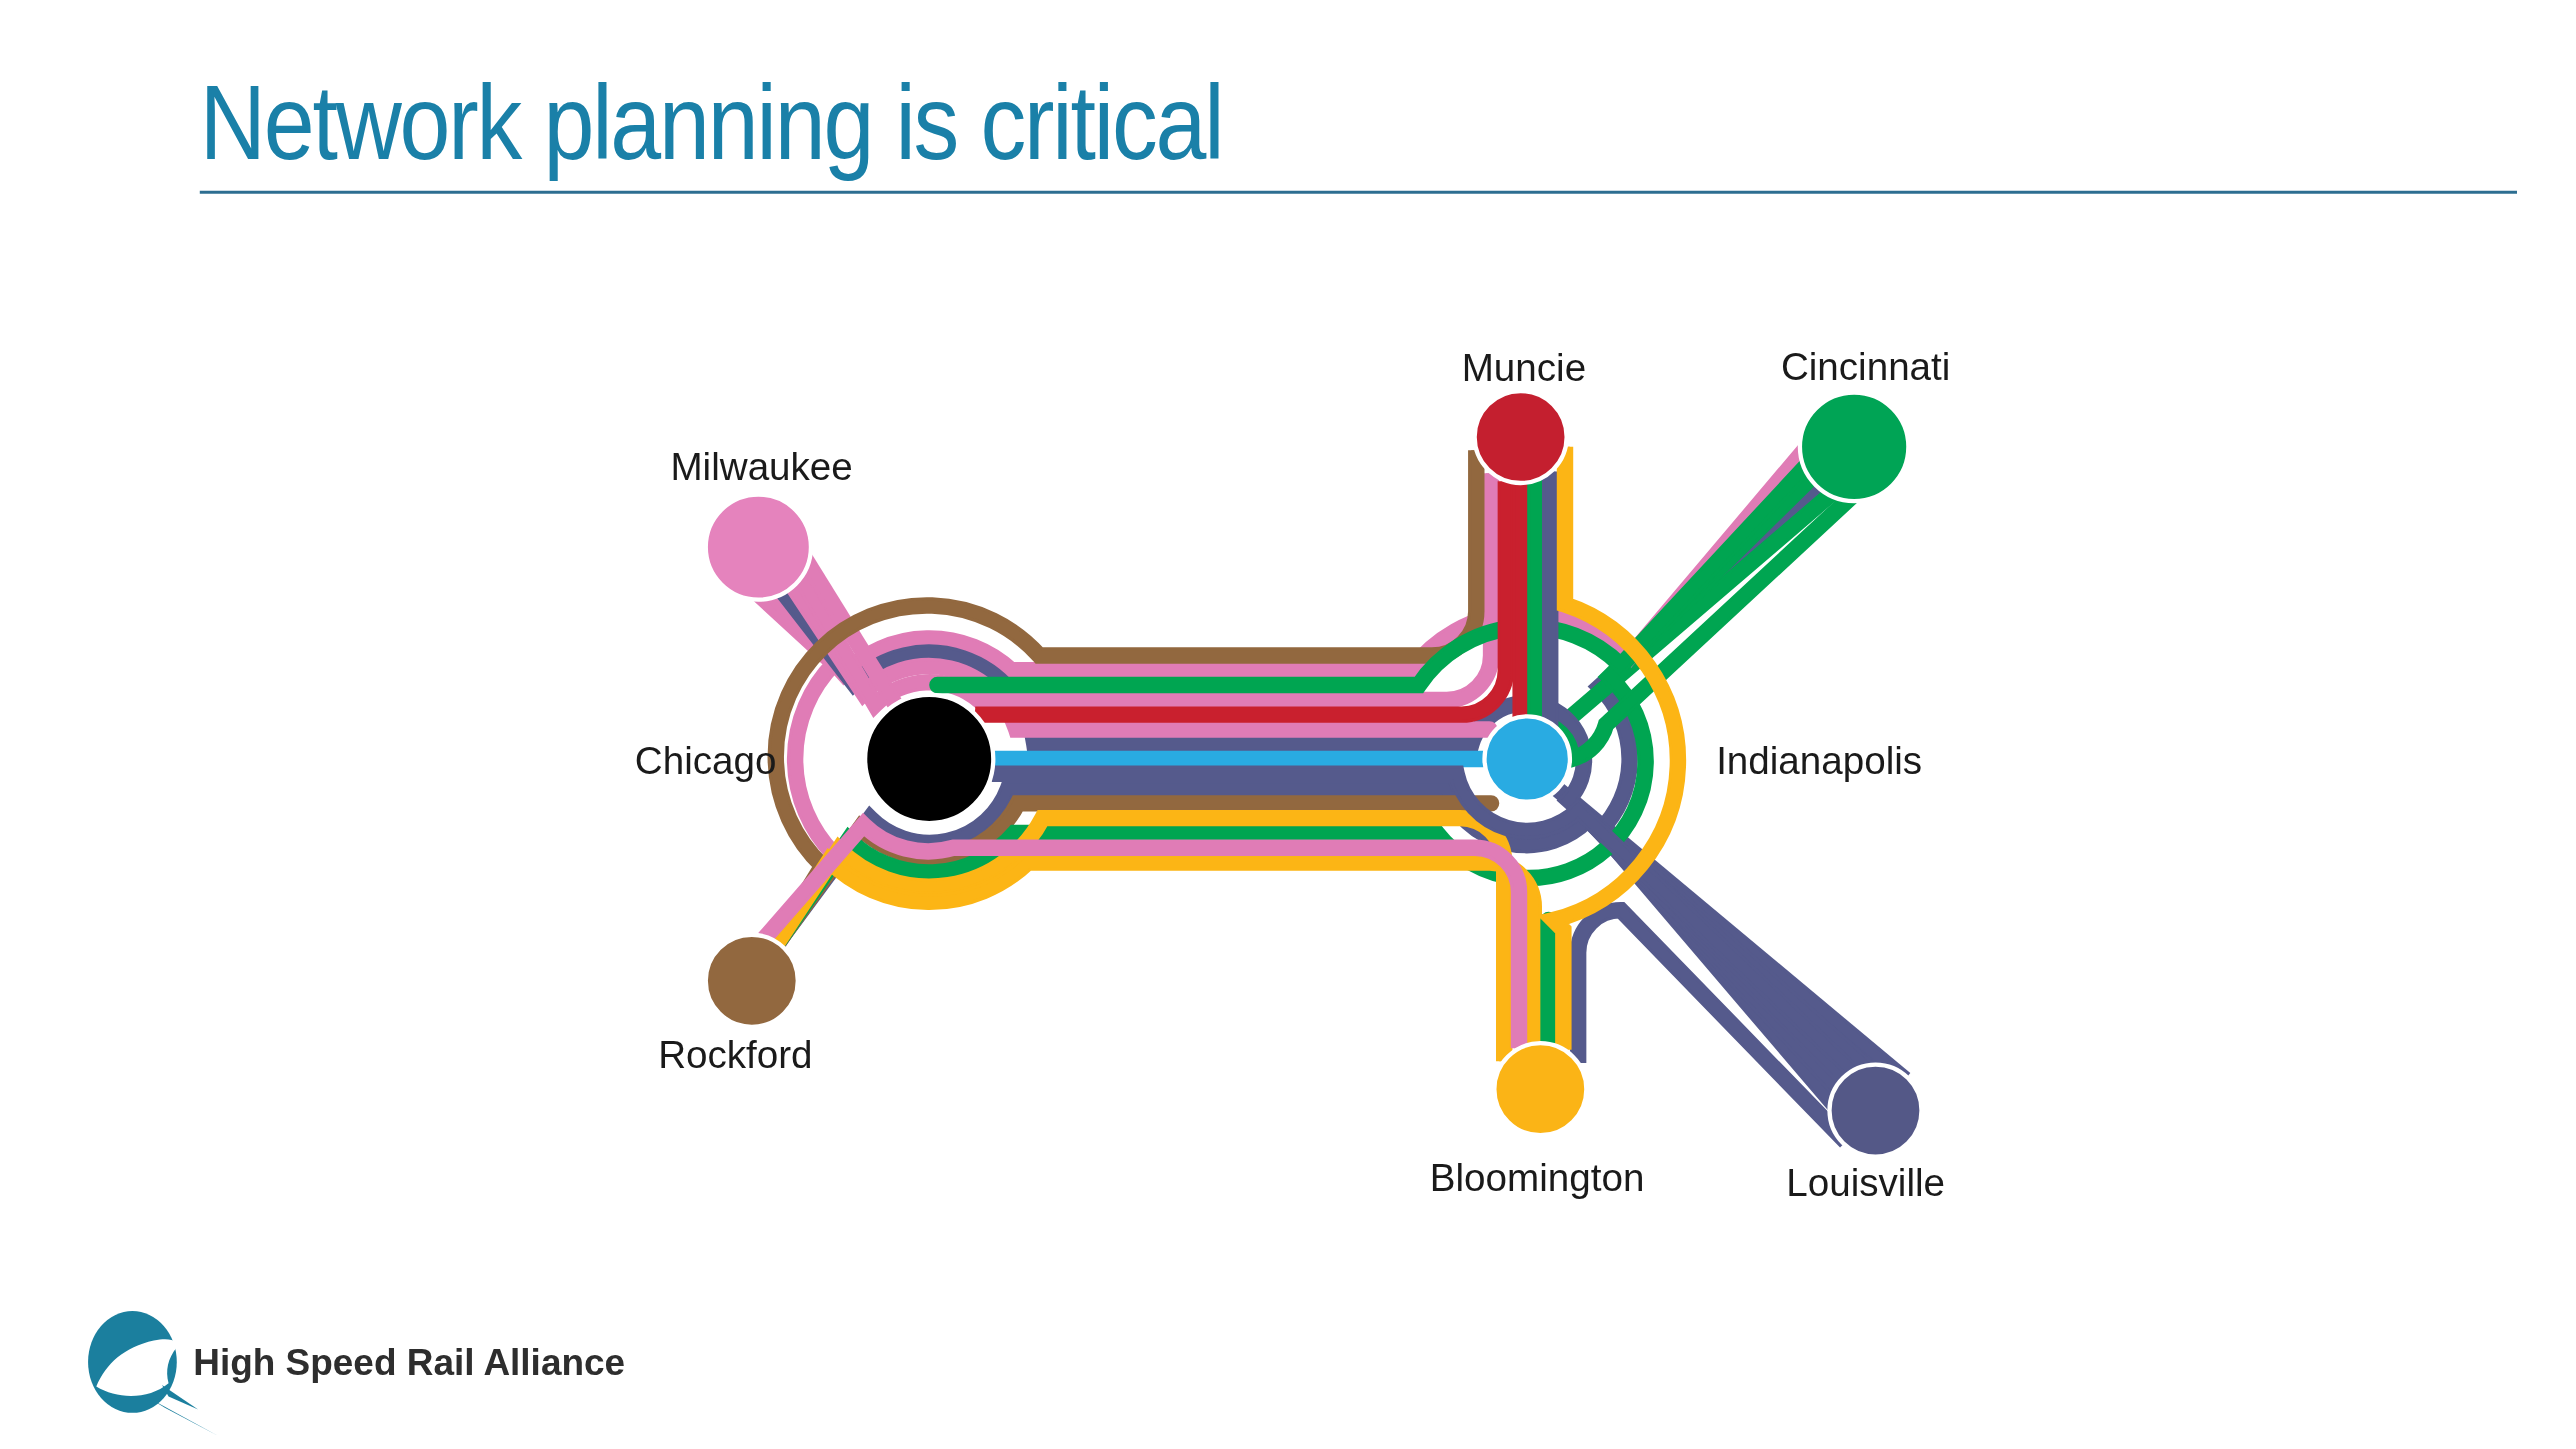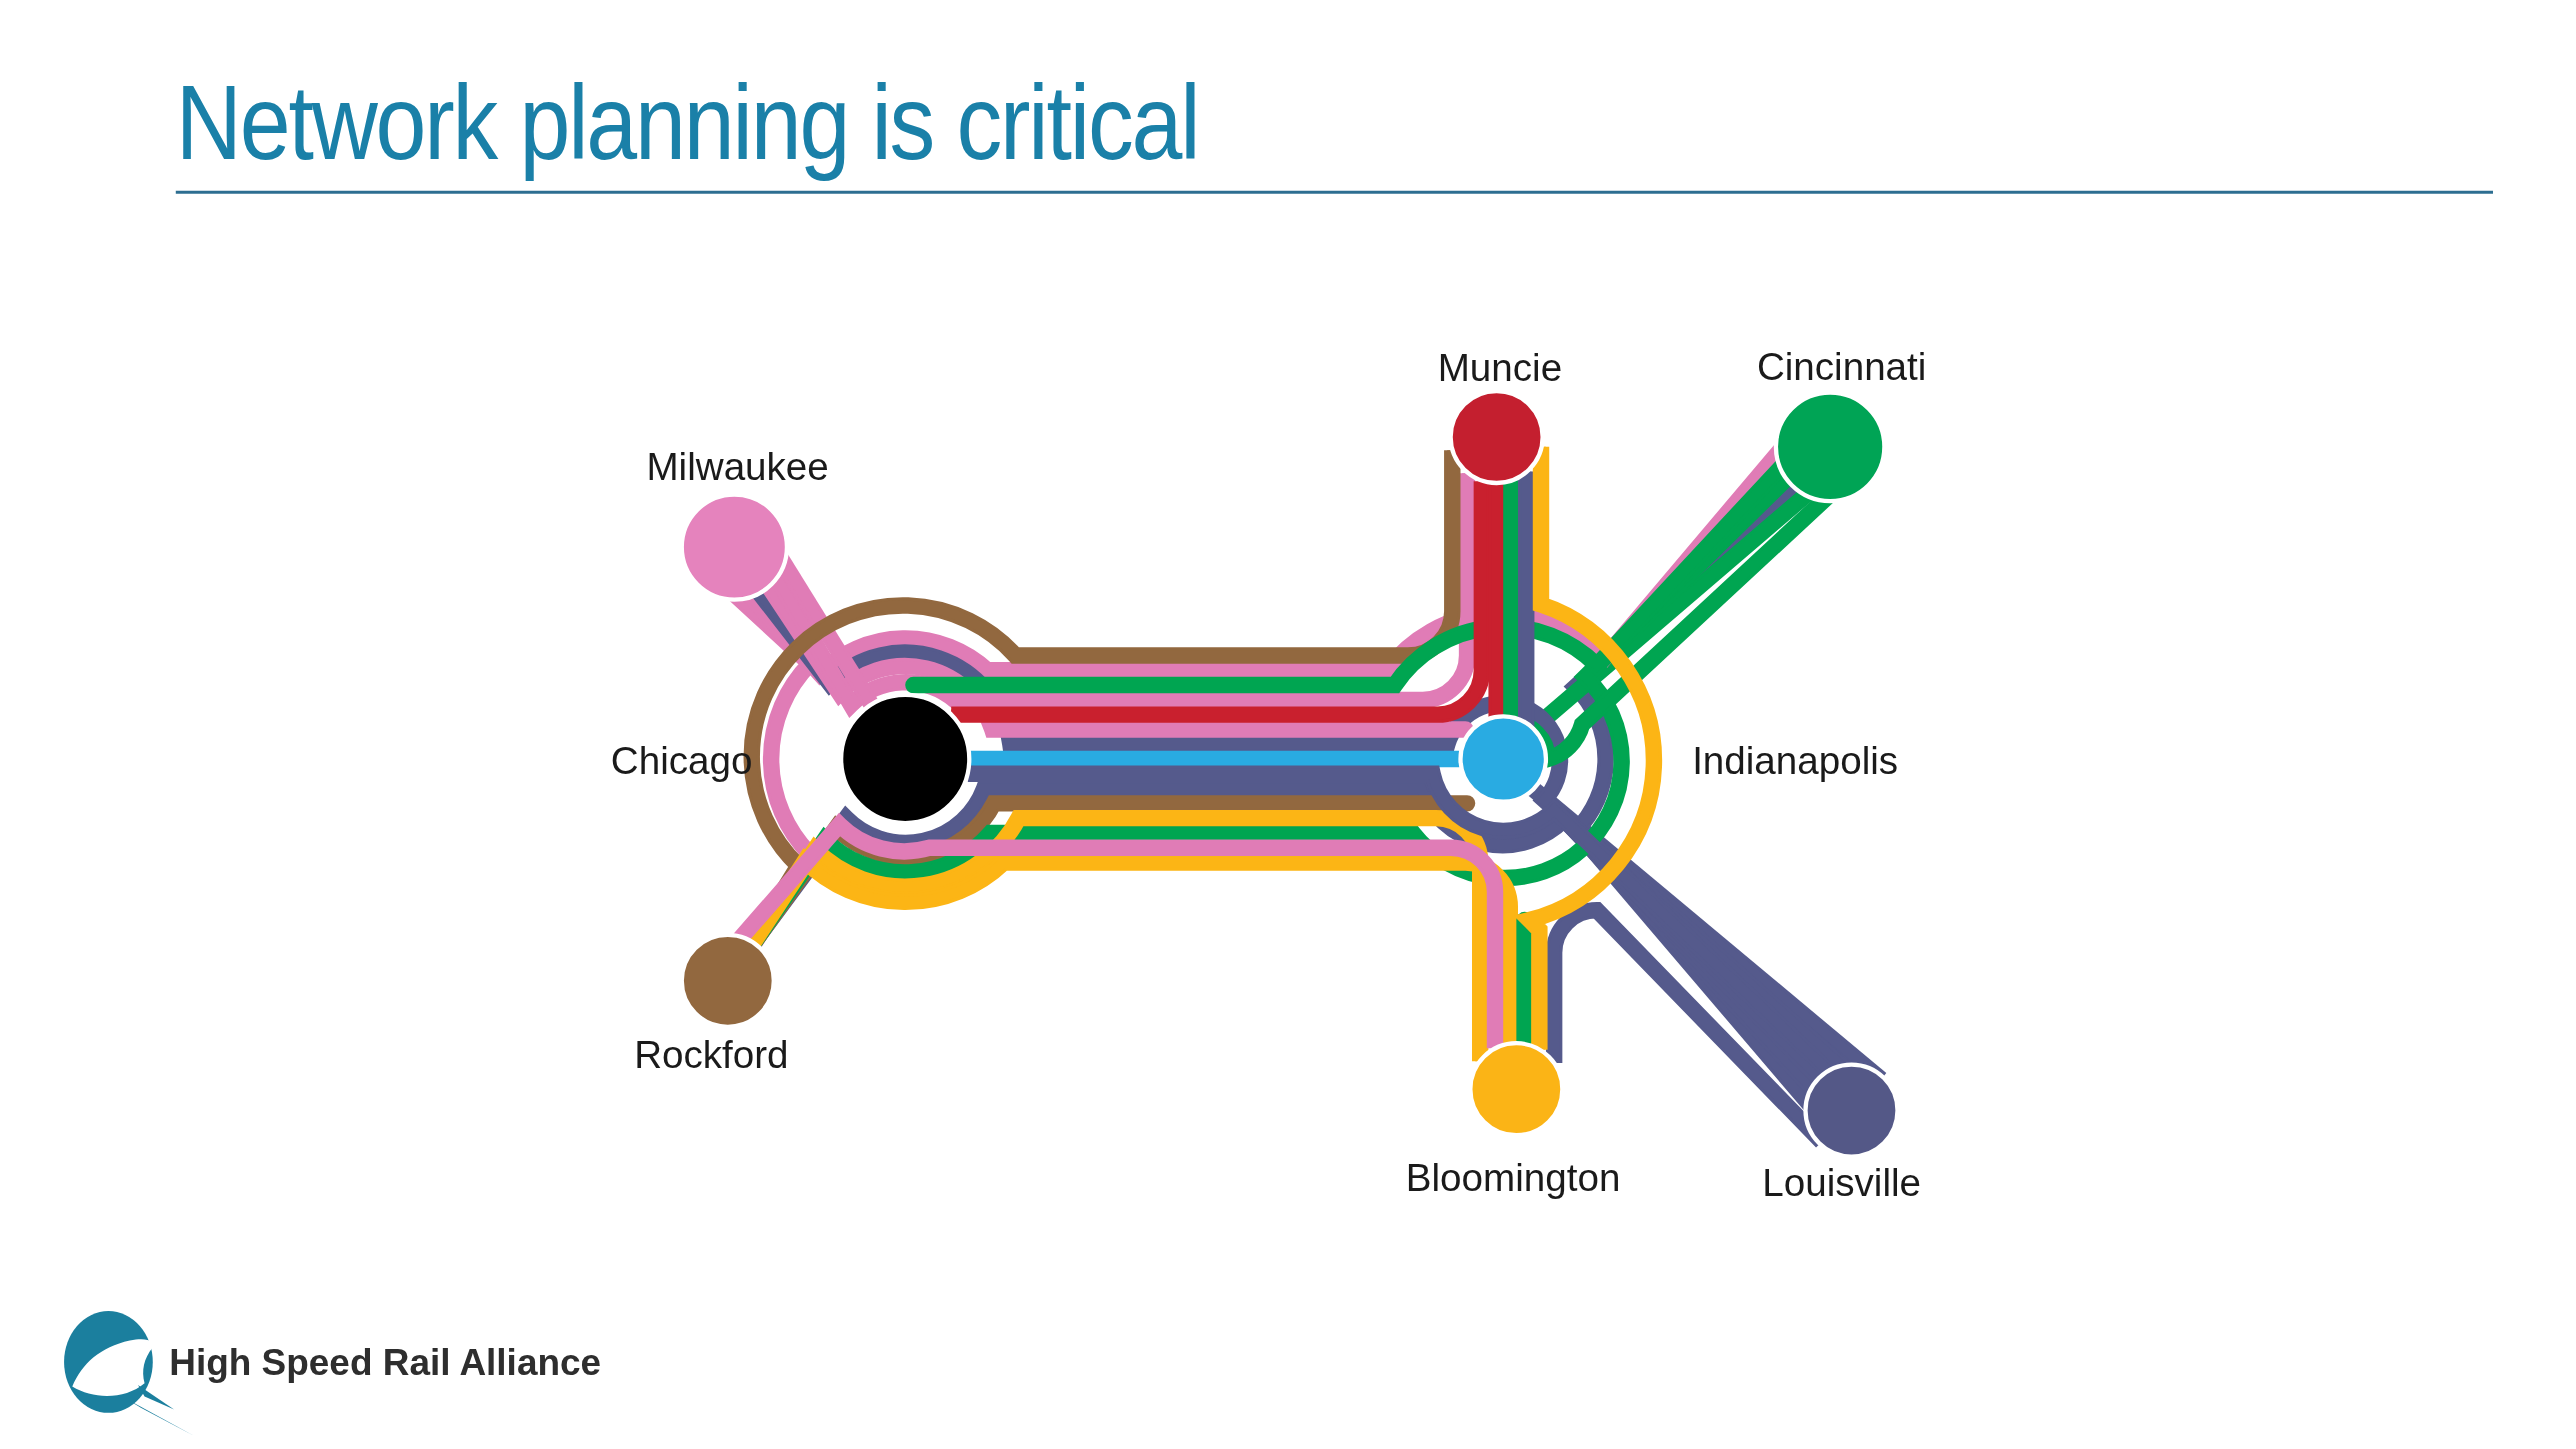--- a/index.html
+++ b/index.html
@@ -1,16 +1,16 @@
 <!DOCTYPE html>
 <html style="font-size:10px"><head>
 <meta charset="utf-8">
 <style>
   html,body{margin:0;padding:0;background:#fff;}
-  .page{width:2493px;height:1449px;overflow:hidden;background:#fff;}
+  .page{width:2493px;height:1449px;overflow:hidden;background:#fff;padding-left:24px;}
   svg{display:block;}
   text{font-family:"Liberation Sans","DejaVu Sans",sans-serif;}
   
   .ln{fill:none;stroke-width:6.2;}
   .cas{fill:none;stroke:#fff;stroke-width:10;}
   .rc{stroke-linecap:round;}
   .pk{stroke:#E07CB6}
   .nv{stroke:#555A8C}
   .gr{stroke:#00A551}
   .yl{stroke:#FCB515}

